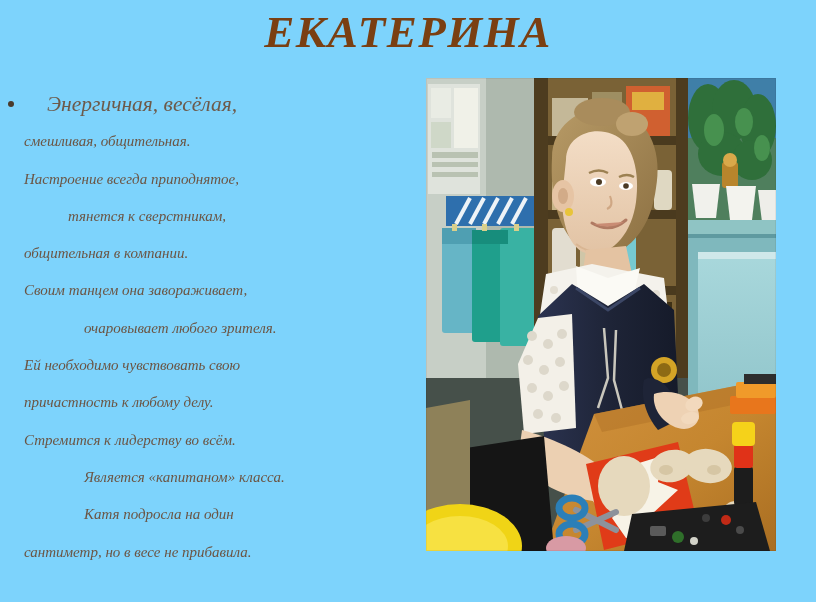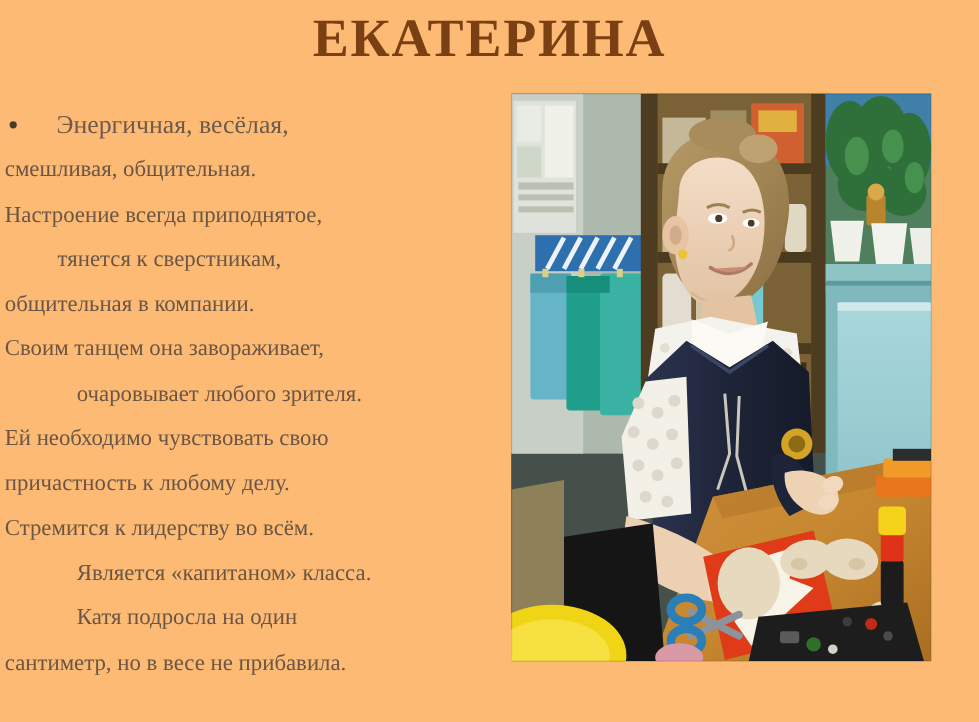--- a/index.html
+++ b/index.html
@@ -12,22 +12,23 @@
     background: #ffffff;
     font-family: "Liberation Serif", "DejaVu Serif", serif;
     overflow: hidden;
     position: relative;
   }
 
   
   #slide {
     position: absolute;
     inset: 0;
-    background: #fdba74;
+    background: #7dd3fc;
     overflow: hidden;
+    font-style: italic;
   }
 
   
   #slide-title {
     position: absolute;
     left: 0;
     top: 6px;
     width: 816px;
     text-align: center;
     font-family: "Liberation Serif", "DejaVu Serif", serif;
@@ -46,24 +47,25 @@
     top: 86px;
     width: 422px;
     color: #6d5a4a;
     font-size: 21.5px;
     line-height: 37.3px;
   }
   .text-line {
     white-space: nowrap;
     color: #6b5544;
     font-family: "Liberation Serif", "DejaVu Serif", serif;
-    font-size: 19px;
+    font-size: 15px;
     height: 37.3px;
     line-height: 37.3px;
     overflow: visible;
+    margin-left: 20px;
   }
   .indent-0 { padding-left: 4px; }
   .indent-1 { padding-left: 48px; }
   .indent-2 { padding-left: 64px; }
 
   
   .bullet-row {
     position: relative;
     height: 37.3px;
     line-height: 37.3px;

